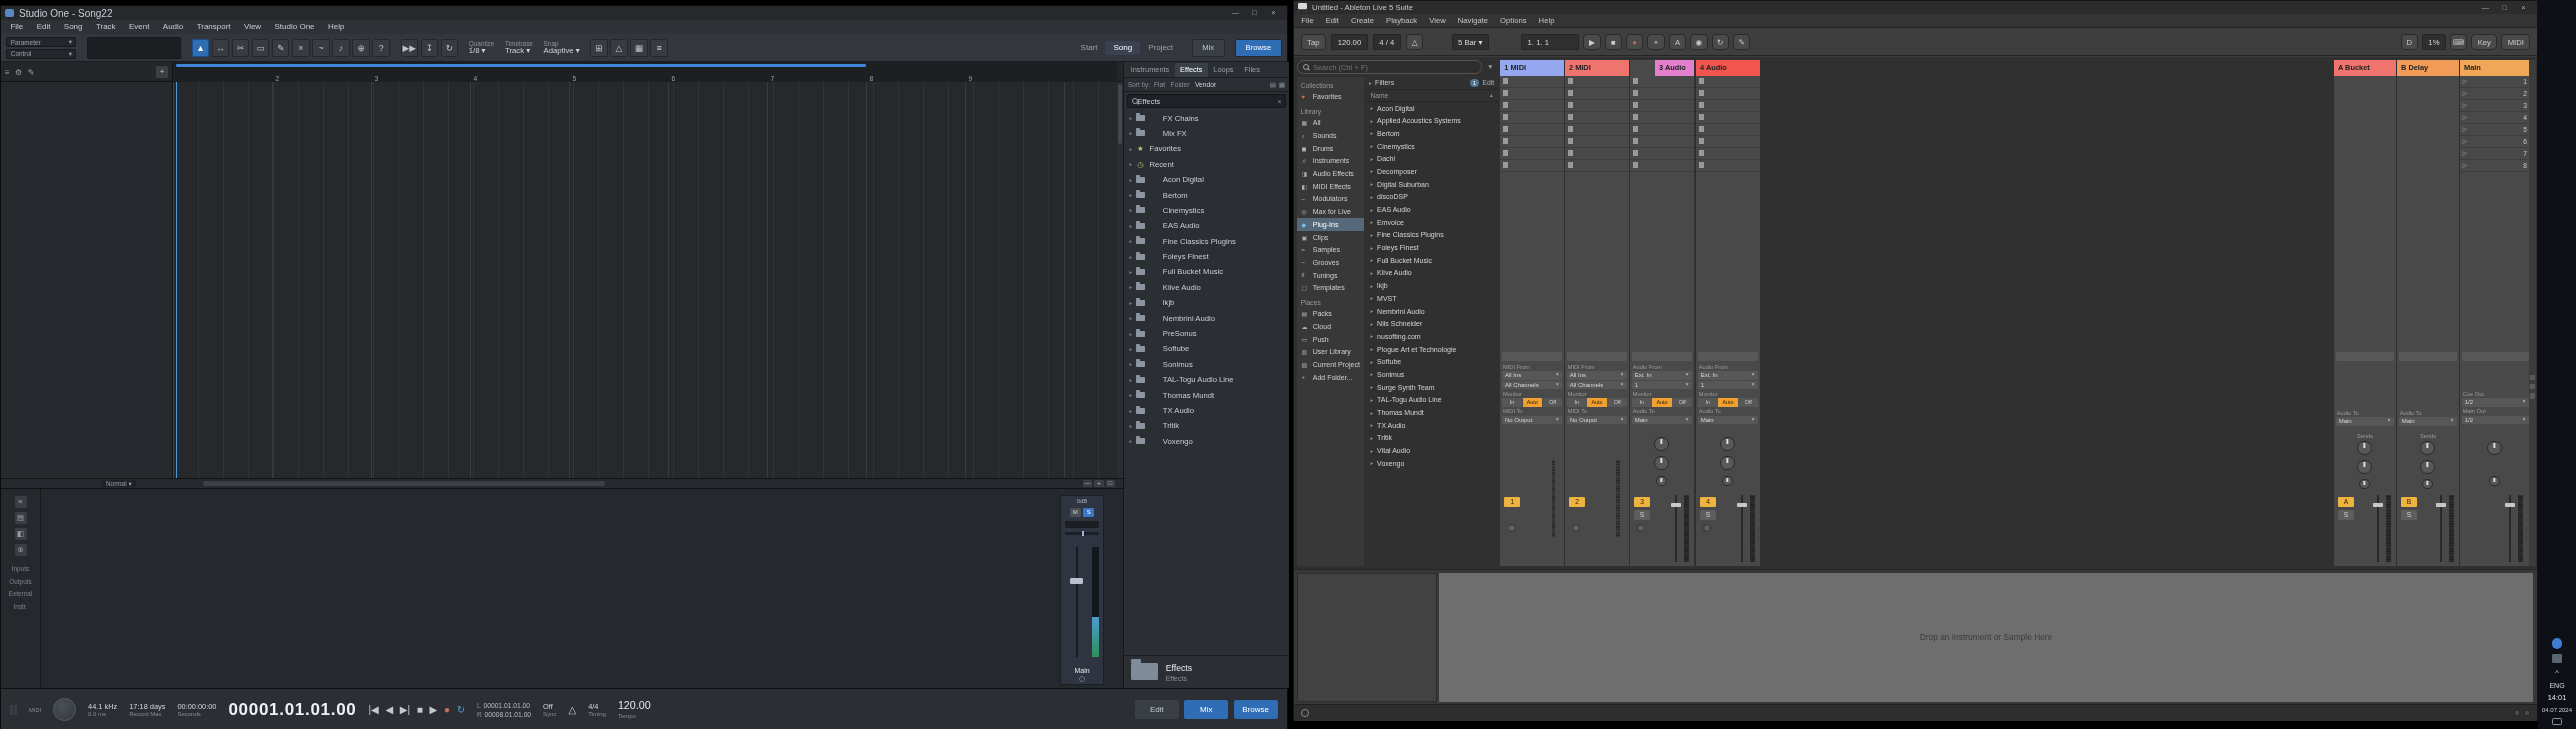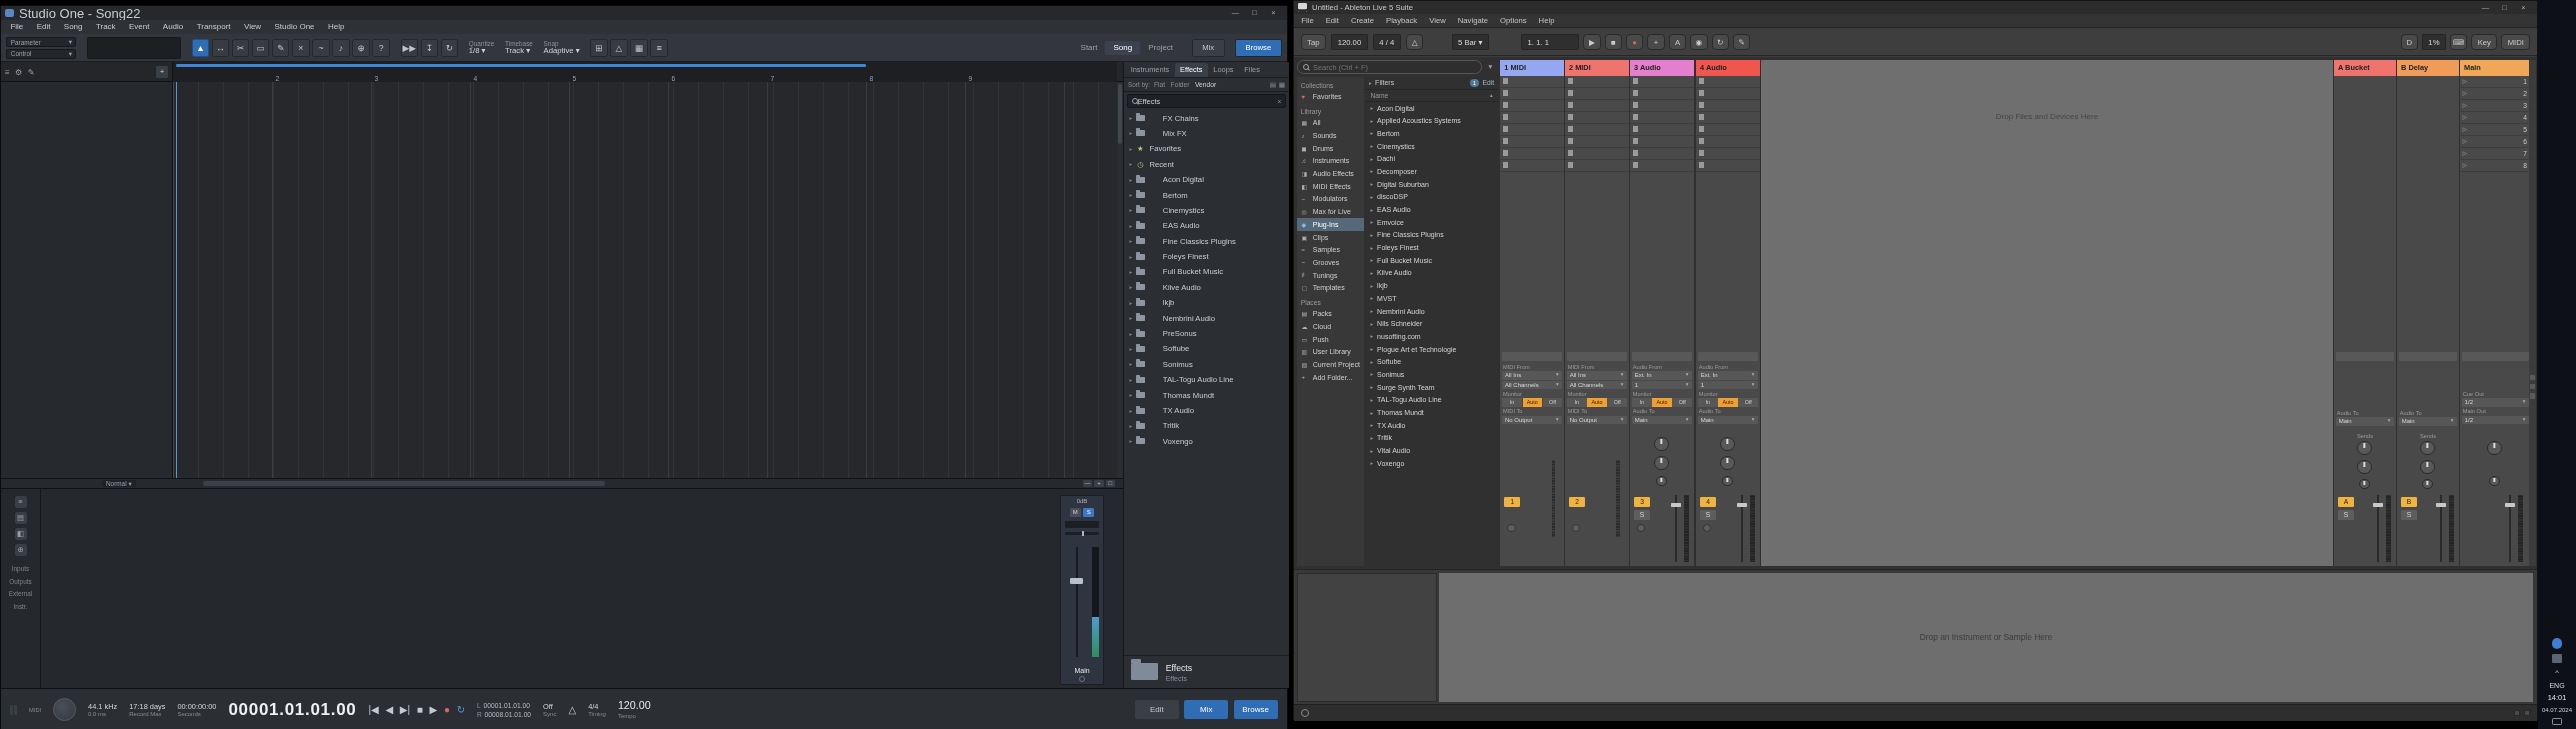--- a/index.html
+++ b/index.html
@@ -6,21 +6,21 @@
   html,body { width:2576px; height:729px; background:#000; overflow:hidden;
               font-family:"Liberation Sans", sans-serif; }
   .flex { display:flex; align-items:center; }
 
   
   #so { position:absolute; left:0; top:5.4px; width:1288px; height:724px;
         background:#2b2e33; border:0.7px solid #0a0b0c; }
   .so-title { position:absolute; left:0; top:0; width:100%; height:13.4px; background:#26282c;
               display:flex; align-items:center; padding:0 4px; }
   .so-appicon { width:8.7px; height:8.7px; background:#5b87c0; border-radius:2px; margin-right:5.4px; }
-  .so-title-text { font-size:13px; color:#c6cbd2; }
+  .so-title-text { font-size:10px; color:#c6cbd2; }
   .winbtns { margin-left:auto; display:flex; }
   .winbtn { width:19px; height:13.4px; text-align:center; line-height:13.4px; font-size:7.4px; color:#aab0b8; }
   .so-menu { position:absolute; left:0; top:13.4px; width:100%; height:14.8px; background:#2e3136;
              border-bottom:0.7px solid #1b1d20; display:flex; align-items:center; padding-left:2.7px; }
   .menu-item { font-size:8px; color:#c6cbd2; padding:0 6.7px; }
 
   .so-toolbar { position:absolute; left:0; top:28px; width:100%; height:28px; background:#33373d;
                 border-bottom:0.7px solid #1b1d20; display:flex; align-items:center; padding:0 5.4px; gap:10.7px; }
   .pc-stack { display:flex; flex-direction:column; gap:1.3px; }
   .pc-sel { width:70px; height:10px; background:#23262a; border:0.7px solid #16181b; border-radius:1.3px;
@@ -1135,21 +1135,21 @@
             </div>
         </div>
         <div class="mixer">
           <span class="mmeter"></span>
           <span class="act-btn" style="top:64px">2</span>
           <span class="arm-btn" style="top:91px"></span>
         </div>
       </div>
 
       <div class="tcol" style="left:131px">
-        <div class="thead" style="background-color: rgb(228, 127, 205);">3 Audio</div>
+        <div class="thead" style="background-color: rgb(228, 127, 205); margin-left: 25px;">3 Audio</div>
         <div class="slots">
             <div class="clip-slot">
               <span class="stop-sq"></span>
             </div>
             <div class="clip-slot">
               <span class="stop-sq"></span>
             </div>
             <div class="clip-slot">
               <span class="stop-sq"></span>
             </div>
@@ -1268,23 +1268,20 @@
           <span class="sol-btn" style="top:77px">S</span>
           <span class="arm-btn" style="top:91px"></span>
           <span class="fader">
             <span class="frail"></span>
             <span class="fcap"></span>
             <span class="fmeter"></span>
           </span>
         </div>
       </div>
 
-      <div class="dropzone">
-        <div class="dz-text">Drop Files and Devices Here</div>
-      </div>
 
       <div class="tcol" style="left:835px;width:62px">
         <div class="thead" style="background-color: rgb(239, 116, 109);">A Bucket</div>
         <div class="blank"></div>
         <div class="tstatus"></div>
         <div class="io">
           <div class="iolabel" style="margin-top:46px">Audio To</div>
           <div class="chz">
               <span>Main</span>
               <span class="dn">▼</span>

